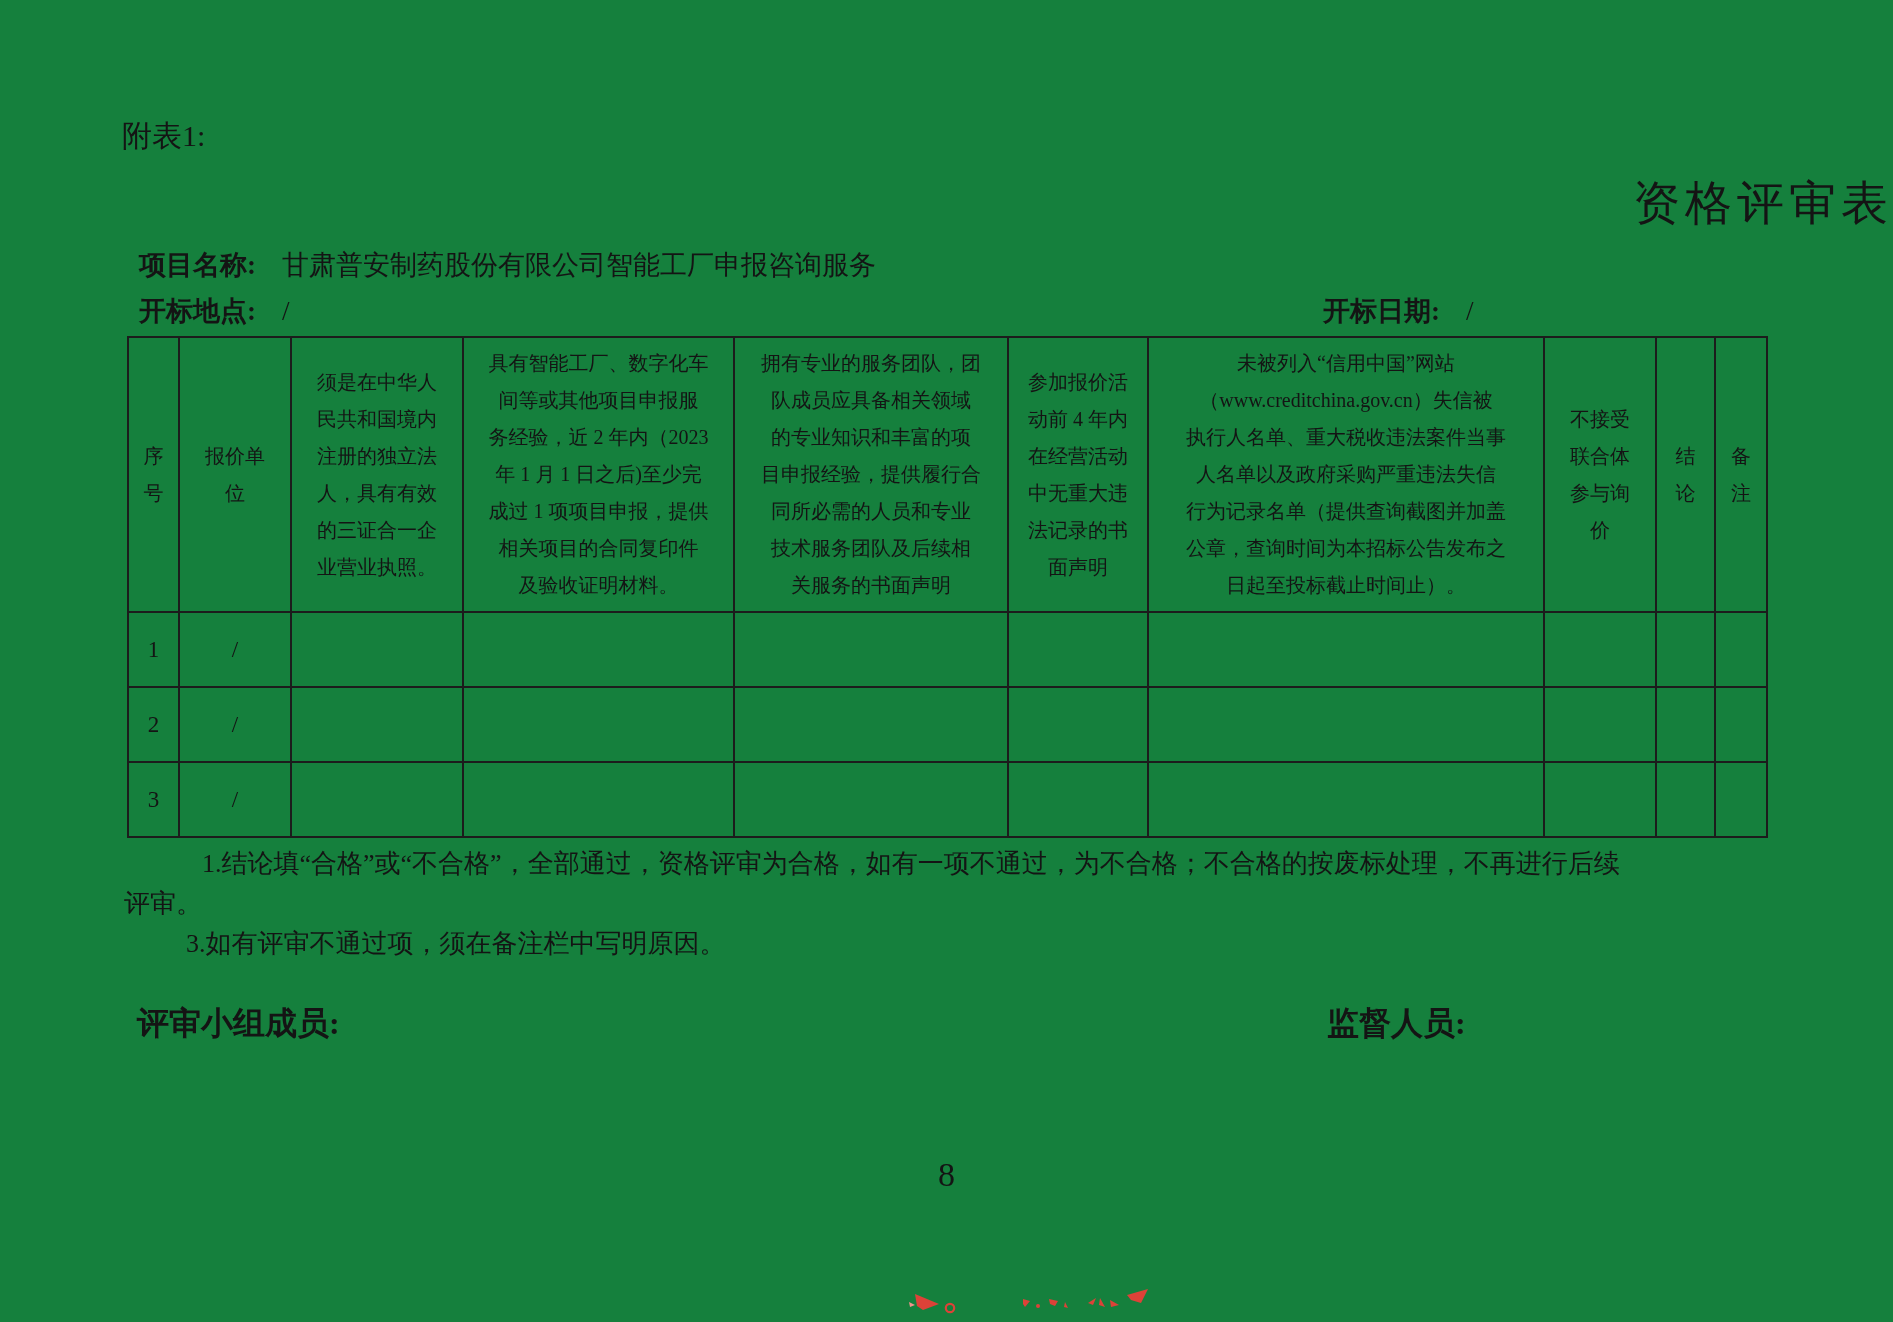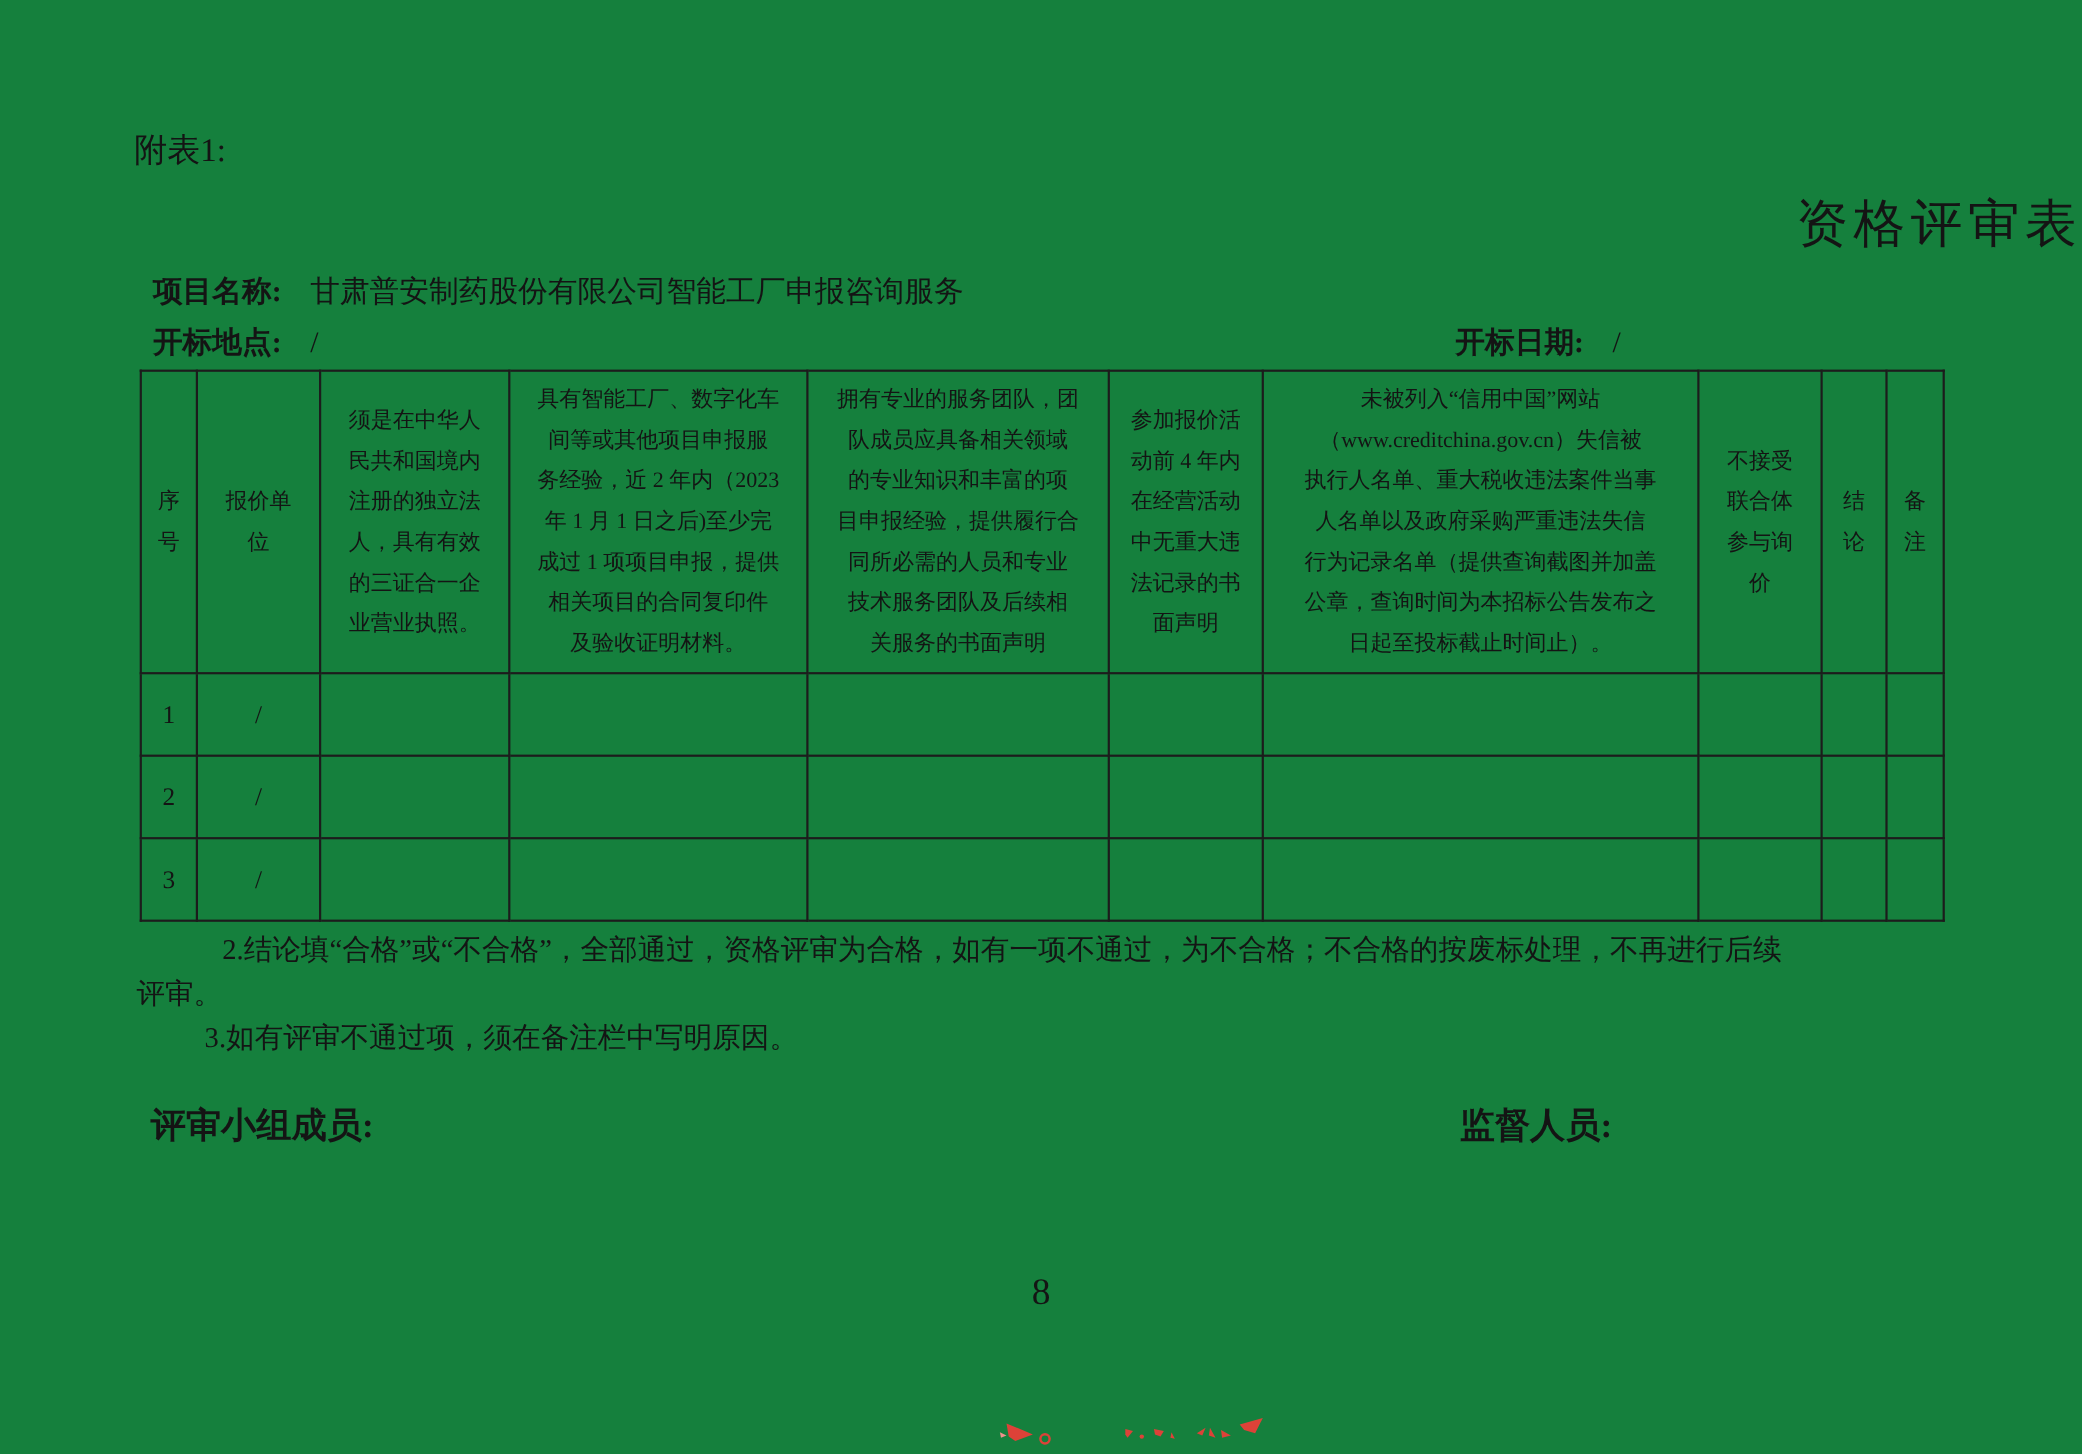--- a/index.html
+++ b/index.html
@@ -179,21 +179,21 @@
         <td></td>
         <td></td>
         <td></td>
         <td></td>
         <td></td>
       </tr>
     </tbody>
   </table>
 
   <div class="notes">
-    <p class="note-2">2.结论填“合格”或“不合格”，全部通过，资格评审为合格，如有一项不通过，为不合格；不合格的按废标处理，不再进行后续
+    <p class="note-2">1.结论填“合格”或“不合格”，全部通过，资格评审为合格，如有一项不通过，为不合格；不合格的按废标处理，不再进行后续
 评审。</p>
     <p class="note-3">3.如有评审不通过项，须在备注栏中写明原因。</p>
   </div>
 
   <div class="sig-line">
     <span class="sig-team">评审小组成员:</span>
     <span class="sig-supervisor">监督人员:</span>
   </div>
 
   <div class="page-number">8</div>

